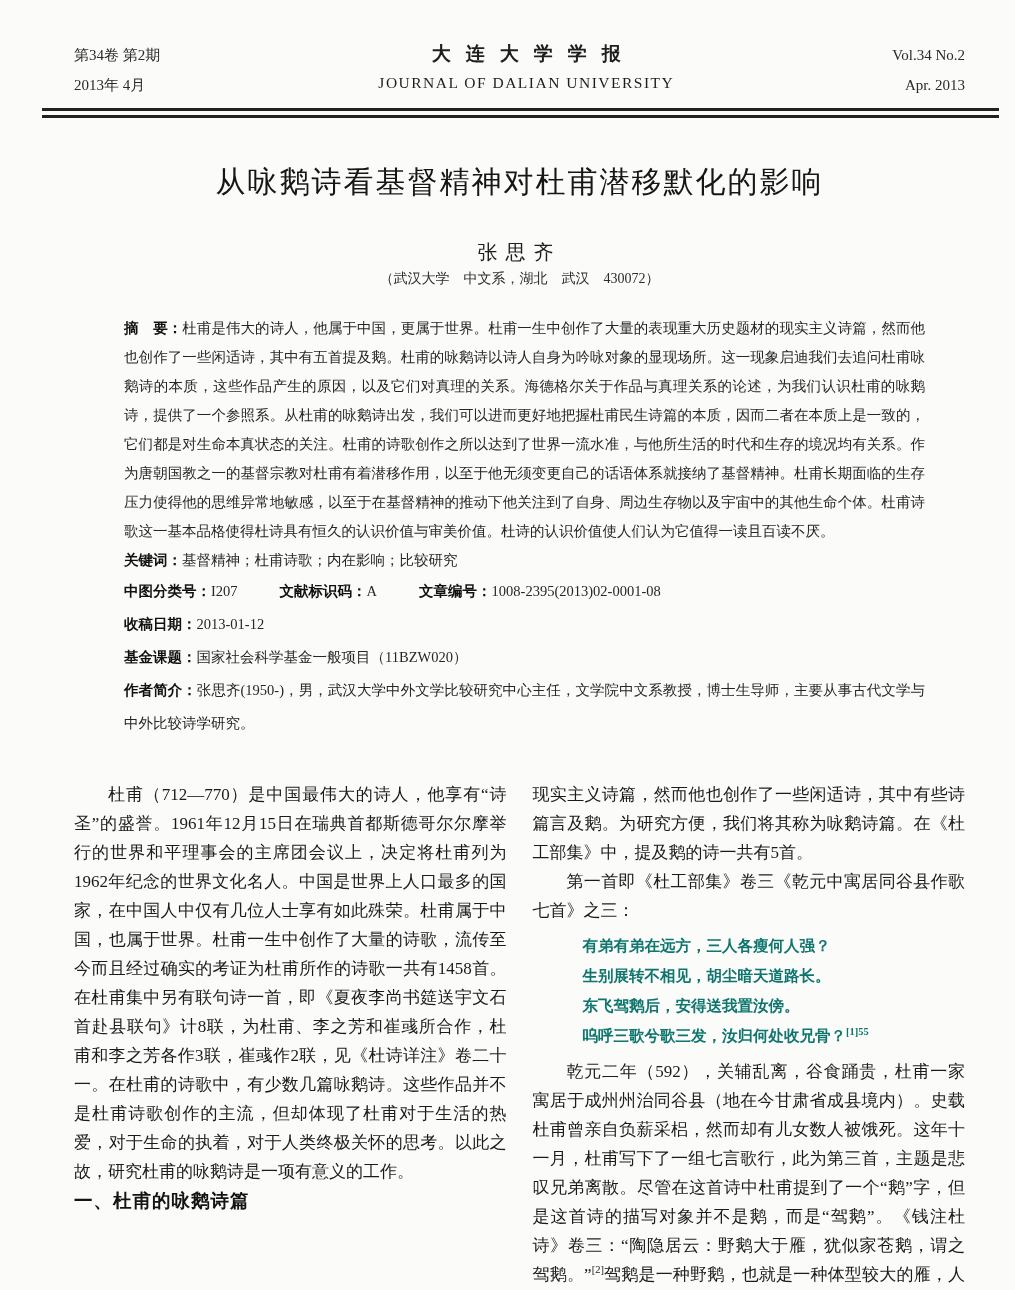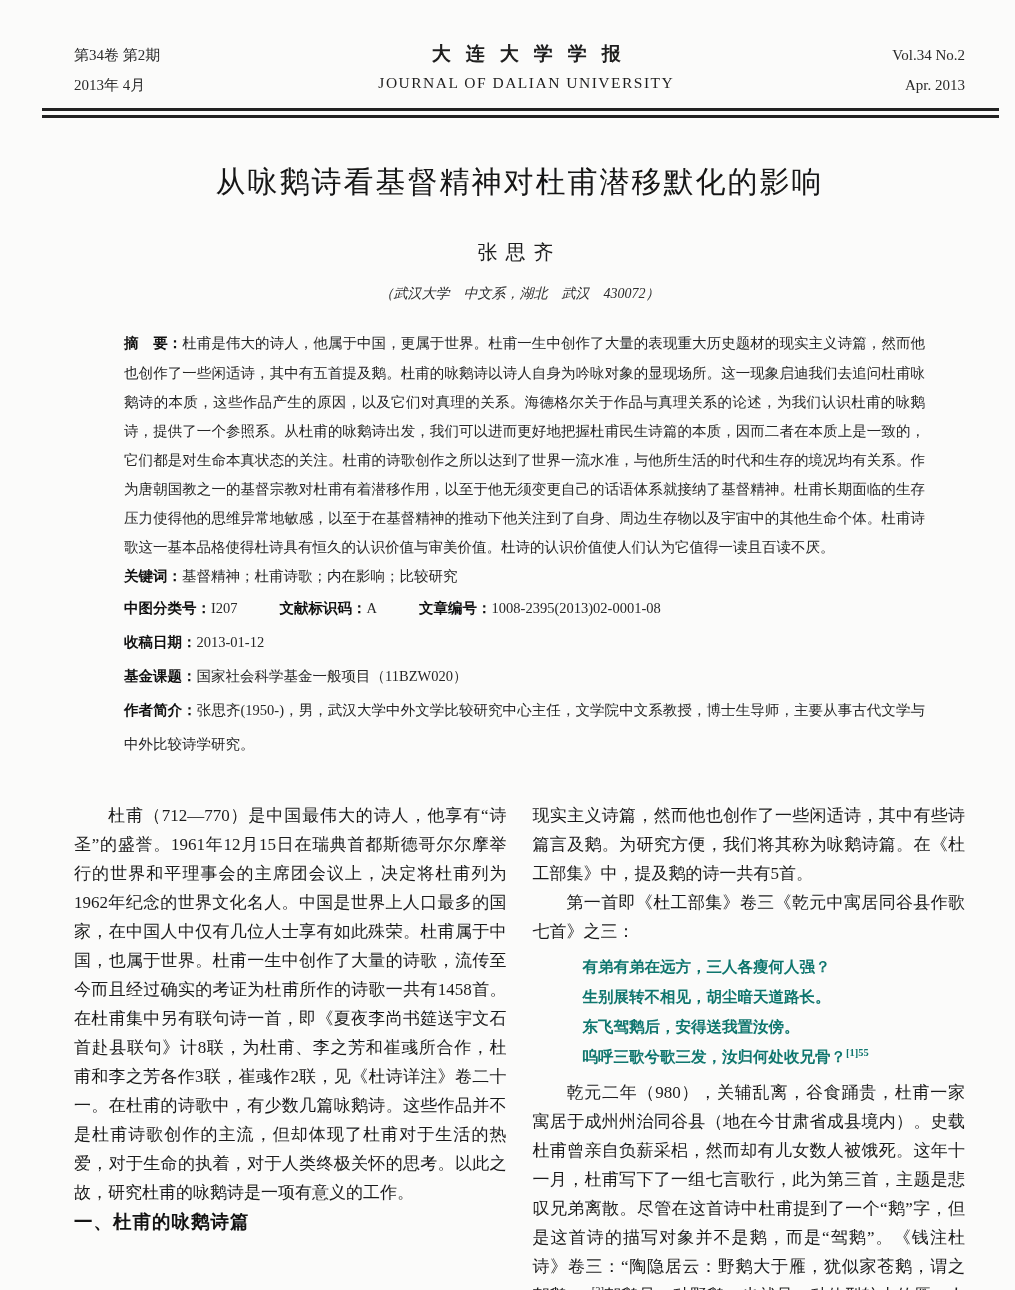--- a/index.html
+++ b/index.html
@@ -13,26 +13,26 @@
   .journal-header{display:flex;justify-content:space-between;align-items:flex-start;gap:8px;}
   .jh-left,.jh-right{font-size:15px;line-height:30px;color:#2a2a2a;}
   .jh-right{text-align:right;}
   .jh-center{text-align:center;}
   .jh-title-cn{font-size:19px;font-weight:bold;letter-spacing:15px;margin-left:15px;line-height:28px;}
   .jh-title-en{font-size:15.5px;letter-spacing:1.5px;line-height:30px;}
   .double-rule{margin:8px -34px 0 -32px;height:4px;border-top:3px solid #222;border-bottom:3px solid #222;}
   
   .art-title{margin-top:44px;text-align:center;font-size:30px;font-weight:normal;letter-spacing:2px;color:#161616;}
   .art-author{margin-top:36px;text-align:center;font-size:20px;letter-spacing:8px;}
-  .art-affil{margin-top:19px;text-align:center;font-size:14px;color:#2c2c2c;font-style:italic;}
+  .art-affil{margin-top:4px;text-align:center;font-size:14px;color:#2c2c2c;}
   
   .front{margin:26px 40px 0 50px;}
   .abstract{font-size:14.5px;line-height:29px;text-align:justify;color:#262626;}
   .kw-line{font-size:14.5px;line-height:29px;text-align:justify;color:#262626;}
-  .lbl{font-family:Liberation Mono, monospace;font-weight:bold;color:#111;}
+  .lbl{font-family:Liberation Serif, serif;font-weight:bold;color:#111;}
   .meta-line{font-size:14.5px;line-height:33px;text-align:justify;color:#262626;}
   .clc-gap{display:inline-block;width:42px;}
   
   .body-cols{display:flex;gap:26px;margin-top:40px;}
   .col{width:433px;font-size:17px;line-height:29px;text-align:justify;color:#1b1b1b;}
   .col p{margin:0;}
   .indent{text-indent:2em;}
   .section-heading{
     font-family:"Liberation Sans","DejaVu Sans",sans-serif;font-weight:bold;
     font-size:18.5px;margin-top:0;letter-spacing:1px;color:#141414;
@@ -89,17 +89,17 @@
 
     <div class="col">
       <p>现实主义诗篇，然而他也创作了一些闲适诗，其中有些诗篇言及鹅。为研究方便，我们将其称为咏鹅诗篇。在《杜工部集》中，提及鹅的诗一共有5首。</p>
       <p class="indent">第一首即《杜工部集》卷三《乾元中寓居同谷县作歌七首》之三：</p>
       <div class="poem">
         <div>有弟有弟在远方，三人各瘦何人强？</div>
         <div>生别展转不相见，胡尘暗天道路长。</div>
         <div>东飞驾鹅后，安得送我置汝傍。</div>
         <div><span>呜呼三歌兮歌三发，汝归何处收兄骨？</span><sup class="cite">[1]55</sup></div>
       </div>
-      <p class="indent"><span>乾元二年（980），关辅乱离，谷食踊贵，杜甫一家寓居于成州州治同谷县（地在今甘肃省成县境内）。史载杜甫曾亲自负薪采梠，然而却有儿女数人被饿死。这年十一月，杜甫写下了一组七言歌行，此为第三首，主题是悲叹兄弟离散。尽管在这首诗中杜甫提到了一个“鹅”字，但是这首诗的描写对象并不是鹅，而是“驾鹅”。《钱注杜诗》卷三：“陶隐居云：野鹅大于雁，犹似家苍鹅，谓之驾鹅。”</span><sup class="cite">[2]</sup><span>驾鹅是一种野鹅，也就是一种体型较大的雁，人们可</span></p>
+      <p class="indent"><span>乾元二年（592），关辅乱离，谷食踊贵，杜甫一家寓居于成州州治同谷县（地在今甘肃省成县境内）。史载杜甫曾亲自负薪采梠，然而却有儿女数人被饿死。这年十一月，杜甫写下了一组七言歌行，此为第三首，主题是悲叹兄弟离散。尽管在这首诗中杜甫提到了一个“鹅”字，但是这首诗的描写对象并不是鹅，而是“驾鹅”。《钱注杜诗》卷三：“陶隐居云：野鹅大于雁，犹似家苍鹅，谓之驾鹅。”</span><sup class="cite">[2]</sup><span>驾鹅是一种野鹅，也就是一种体型较大的雁，人们可</span></p>
     </div>
 
   </div>
 </div>
 
 </body></html>

